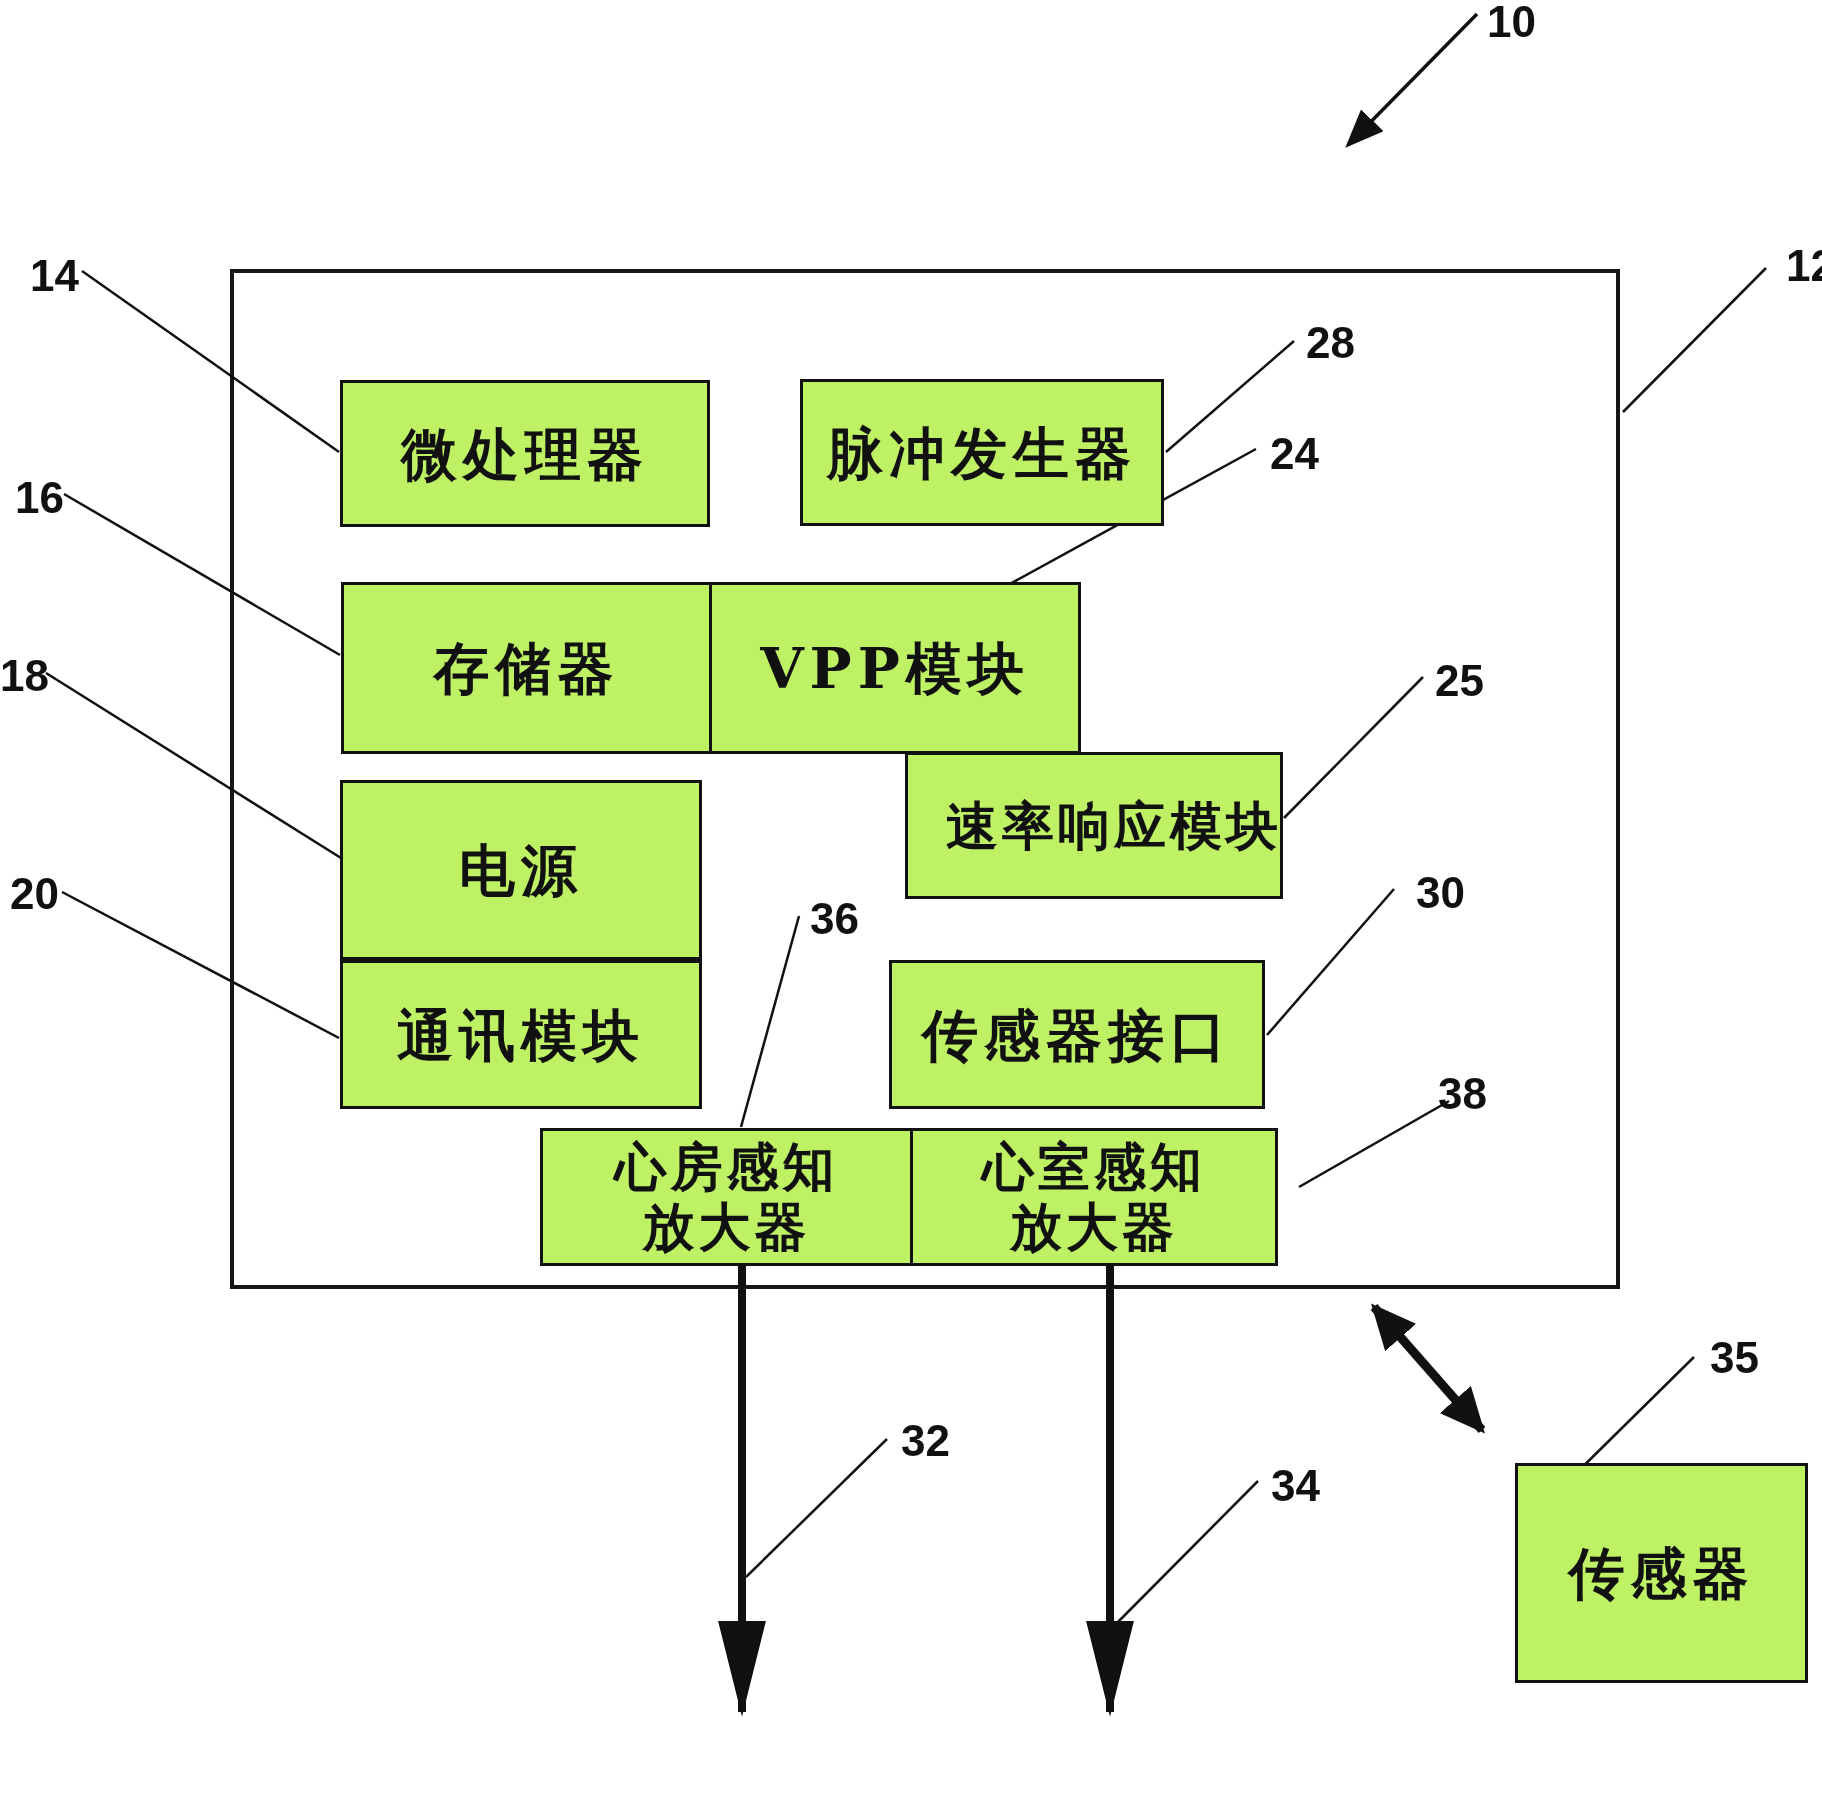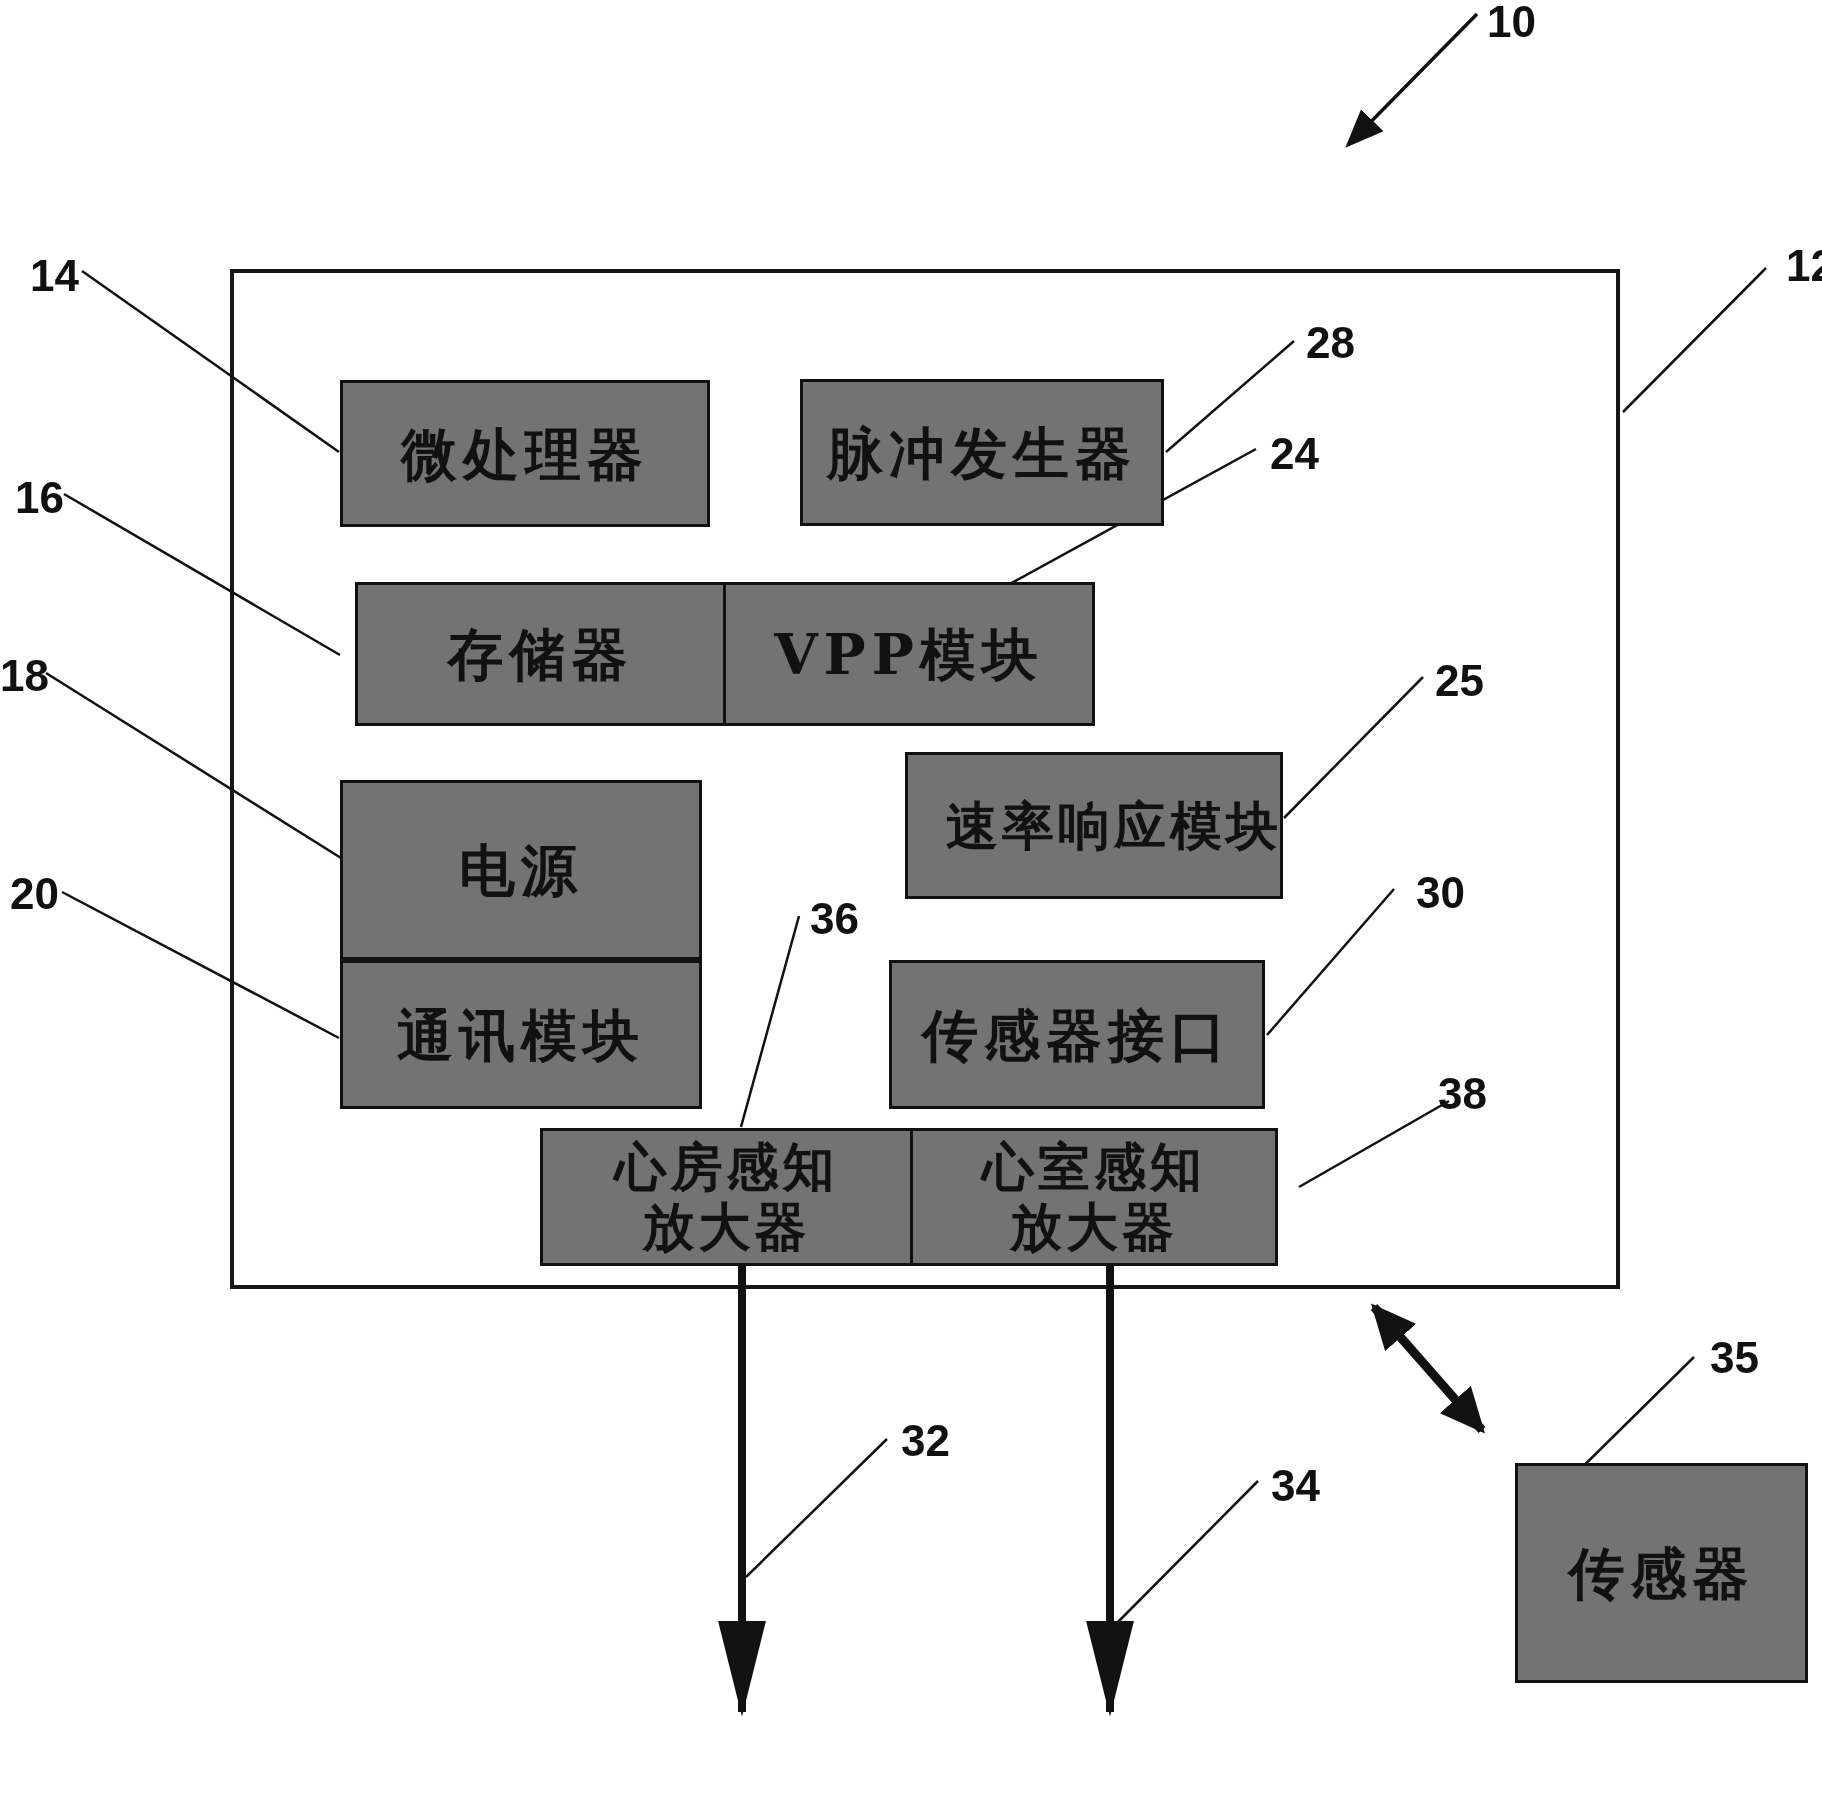--- a/index.html
+++ b/index.html
@@ -11,21 +11,21 @@
     color:#111;
     overflow:hidden;
   }
   svg.lines{position:absolute;left:0;top:0;width:1822px;height:1802px;z-index:1;}
   .box{
     position:absolute;
     border:3px solid #111;
     box-sizing:border-box;
     display:flex;align-items:center;justify-content:center;
     text-align:center;
-    background:#737373;
+    background:#bef264;
     z-index:2;
   }
   .outer{
     position:absolute;
     border:4px solid #161616;
     box-sizing:border-box;
     background:transparent;
     z-index:0;
   }
   .cjk{
@@ -96,21 +96,21 @@
   </svg>
 
   <div class="box" style="left:340px;top:380px;width:370px;height:147px;">
     <span class="cjk">微处理器</span>
   </div>
 
   <div class="box" style="left:800px;top:379px;width:364px;height:147px;">
     <span class="cjk">脉冲发生器</span>
   </div>
 
-  <div class="box split" style="left:355px;top:582px;width:740px;height:144px;">
+  <div class="box split" style="left:341px;top:582px;width:740px;height:172px;">
     <div class="cellwrap">
       <div class="cell" style="width:365px;">
         <span class="cjk">存储器</span>
       </div>
       <div class="cell right">
         <span class="cjk">VPP模块</span>
       </div>
     </div>
   </div>
 

